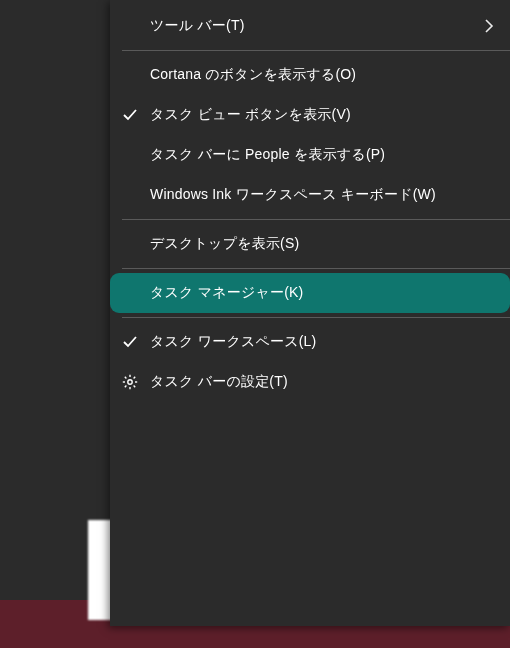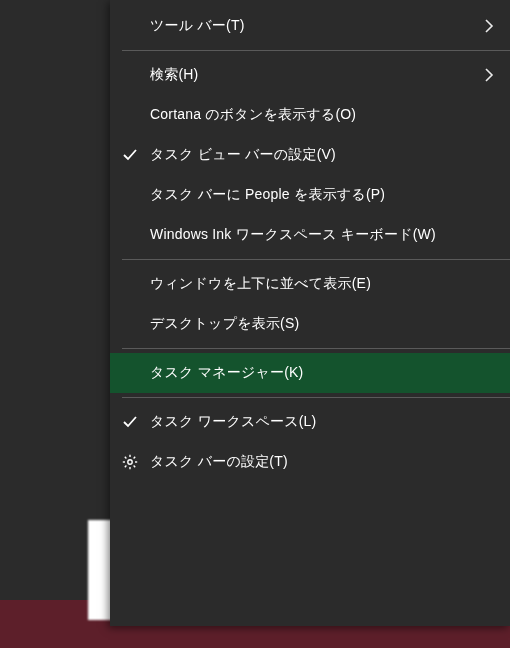--- a/index.html
+++ b/index.html
@@ -49,21 +49,22 @@
   }
   .item {
     display: flex;
     align-items: center;
     height: 40px;
     padding: 0 16px 0 0;
     cursor: default;
     white-space: nowrap;
   }
   .item.highlight {
-    background: #14532d;
+    background: #0f766e;
+    border-radius: 9px;
   }
   .icon-col {
     width: 40px;
     display: flex;
     align-items: center;
     justify-content: center;
     flex-shrink: 0;
   }
   .label {
     flex: 1;
@@ -95,62 +96,49 @@
     <span class="label">ツール バー(T)</span>
     <span class="chev">
       <svg width="10" height="14" viewBox="0 0 10 14">
           <path d="M2 1 L8 7 L2 13" stroke="#fff" stroke-width="1.6" fill="none"></path>
         </svg>
     </span>
   </div>
 
   <div class="sep"></div>
 
-  <div class="item">
-    <span class="icon-col"></span>
-    <span class="label">検索(H)</span>
-    <span class="chev">
-      <svg width="10" height="14" viewBox="0 0 10 14">
-          <path d="M2 1 L8 7 L2 13" stroke="#fff" stroke-width="1.6" fill="none"></path>
-        </svg>
-    </span>
-  </div>
 
   <div class="item">
     <span class="icon-col"></span>
     <span class="label">Cortana のボタンを表示する(O)</span>
   </div>
 
   <div class="item">
     <span class="icon-col">
       <svg width="16" height="16" viewBox="0 0 16 16">
           <path d="M2 8 L6 12 L14 3" stroke="#fff" stroke-width="1.8" fill="none"></path>
         </svg>
     </span>
-    <span class="label">タスク ビュー バーの設定(V)</span>
+    <span class="label">タスク ビュー ボタンを表示(V)</span>
   </div>
 
   <div class="item">
     <span class="icon-col"></span>
     <span class="label">タスク バーに People を表示する(P)</span>
   </div>
 
   <div class="item">
     <span class="icon-col"></span>
     <span class="label">Windows Ink ワークスペース キーボード(W)</span>
   </div>
 
 
   <div class="sep"></div>
 
 
-  <div class="item">
-    <span class="icon-col"></span>
-    <span class="label">ウィンドウを上下に並べて表示(E)</span>
-  </div>
 
 
   <div class="item">
     <span class="icon-col"></span>
     <span class="label">デスクトップを表示(S)</span>
   </div>
 
   <div class="sep"></div>
 
   <div class="item highlight">

